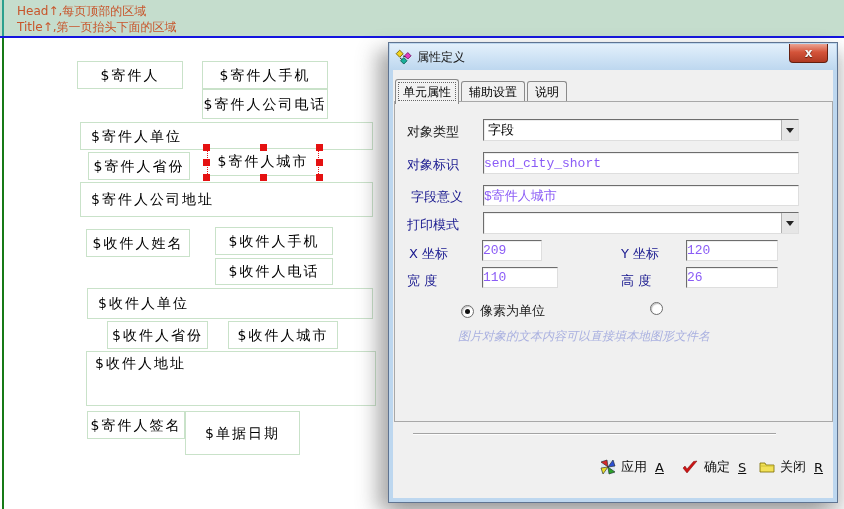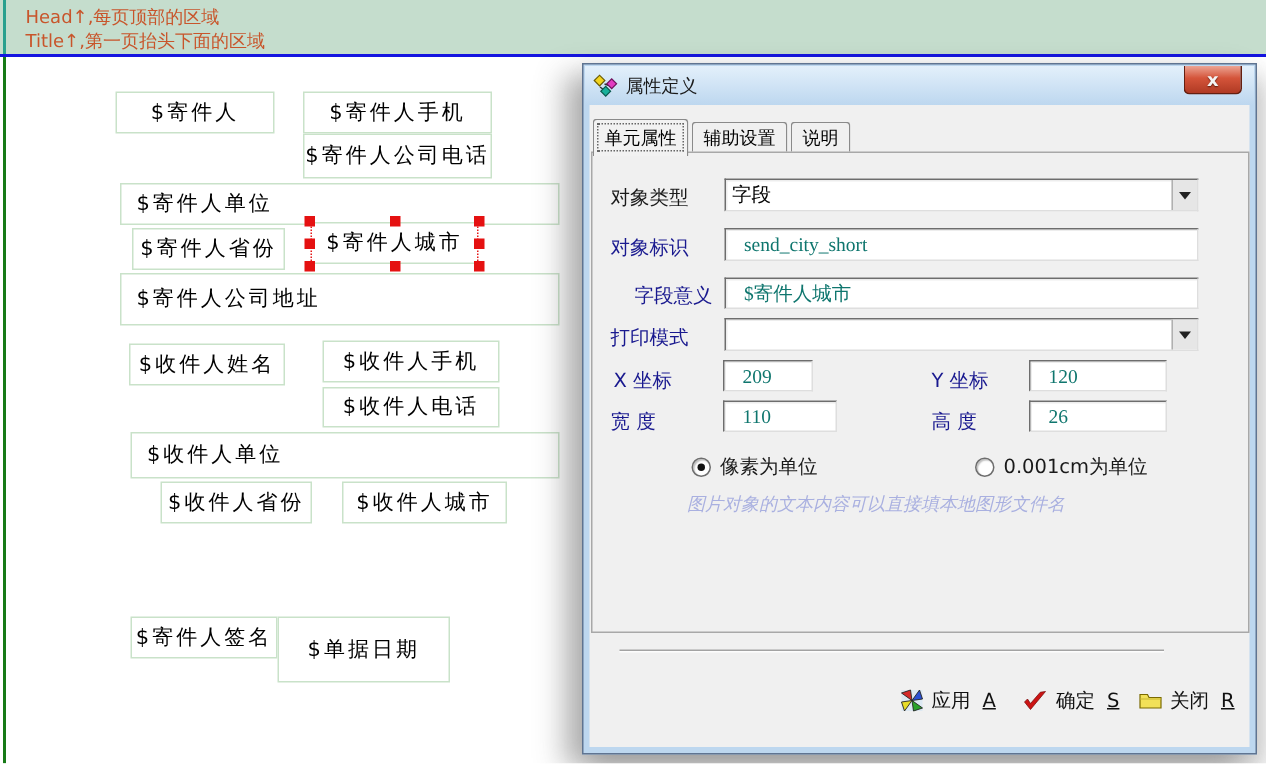--- a/index.html
+++ b/index.html
@@ -54,21 +54,21 @@
                 outline:1px dotted #666; outline-offset:-4px; margin-bottom:-2px; }
   .tabpage { position:absolute; left:1px; top:31px; width:439px; height:321px;
              background:#f0f0f0; border:1px solid #a8a8a8; z-index:2; }
 
   
   .flabel { position:absolute; font-size:13px; color:#19198f; white-space:nowrap; }
   .flabel.black { color:#1a1a1a; }
   .tbox, .combo { position:absolute; background:#fff;
           border:1px solid; border-color:#6d6d6d #dedede #dedede #6d6d6d;
           box-shadow:inset 1px 1px 0 rgba(0,0,0,.07);justify-content:center; }
-  input.tbox { font-family:Liberation Serif, serif; font-size:13px; color:#0f766e; padding:0 12px; outline:none; }
+  input.tbox { font-family:Liberation Mono, monospace; font-size:13px; color:#8b5cf6; padding:0 0; outline:none; }
   .combo { display:flex; align-items:center; }
   .combo-text { flex:1; font-size:13px; padding-left:4px; overflow:hidden; white-space:nowrap; }
   .combo-btn { width:17px; align-self:stretch; background:#e6e6e6; border-left:1px solid #b0b0b0;
                display:flex; align-items:center; justify-content:center; }
   .combo-btn .arr { width:0; height:0; border-left:4px solid transparent; border-right:4px solid transparent;
                     border-top:5px solid #222; }
 
   
   .radio-row { position:absolute; display:flex; align-items:center; gap:6px; font-size:13px; color:#1a1a1a; }
   .rdot { width:13px; height:13px; border-radius:50%; background:#fff; border:1px solid #6d6d6d;
@@ -145,20 +145,23 @@
     </div>
   <div class="fbox al" style="left:87px;top:288px;width:286px;height:31px">
       <span>$收件人单位</span>
     </div>
   <div class="fbox" style="left:107px;top:321px;width:101px;height:28px">
       <span>$收件人省份</span>
     </div>
   <div class="fbox" style="left:228px;top:321px;width:110px;height:28px">
       <span>$收件人城市</span>
     </div>
+  <div class="fbox tl" style="left:86px;top:351px;width:290px;height:55px">
+      <span>$收件人地址</span>
+    </div>
   <div class="fbox" style="left:87px;top:411px;width:98px;height:28px">
       <span>$寄件人签名</span>
     </div>
   <div class="fbox" style="left:185px;top:411px;width:115px;height:44px">
       <span>$单据日期</span>
     </div>
 
   <div class="dialog">
     <div class="titlebar">
       <svg width="17" height="17" viewBox="0 0 17 17">
@@ -184,21 +187,21 @@
         <div class="combo" style="left:88px;top:17px;width:316px;height:22px">
           <span class="combo-text">字段</span>
           <span class="combo-btn">
               <span class="arr"></span>
             </span>
         </div>
 
         <div class="flabel" style="left:12px;top:54px">对象标识</div>
         <input class="tbox" style="left: 88px; top: 50px; width: 316px; height: 22px;" value="send_city_short">
 
-        <div class="flabel" style="left:28px;top:86px">字段意义</div>
+        <div class="flabel" style="left:16px;top:86px">字段意义</div>
         <input class="tbox" style="left: 88px; top: 83px; width: 316px; height: 21px;" value="$寄件人城市">
 
         <div class="flabel" style="left:12px;top:114px">打印模式</div>
         <div class="combo" style="left:88px;top:110px;width:316px;height:22px">
           <span class="combo-text"></span>
           <span class="combo-btn">
               <span class="arr"></span>
             </span>
         </div>
 
@@ -211,21 +214,20 @@
         <input class="tbox" style="left: 87px; top: 165px; width: 76px; height: 21px;" value="110">
         <div class="flabel" style="left:226px;top:170px">高 度</div>
         <input class="tbox" style="left: 291px; top: 165px; width: 92px; height: 21px;" value="26">
 
         <div class="radio-row" style="left:66px;top:200px">
           <span class="rdot on"></span>
           <span>像素为单位</span>
         </div>
         <div class="radio-row" style="left:255px;top:200px">
           <span class="rdot"></span>
-          <span>0.001cm为单位</span>
         </div>
 
         <div class="note blue" style="left:63px;top:226px">图片对象的文本内容可以直接填本地图形文件名</div>
       </div>
 
       <div class="groove"></div>
 
       <div class="linkbtn" style="left:207px">
         <span class="btn-icon">
           <svg width="16" height="16" viewBox="0 0 16 16">

